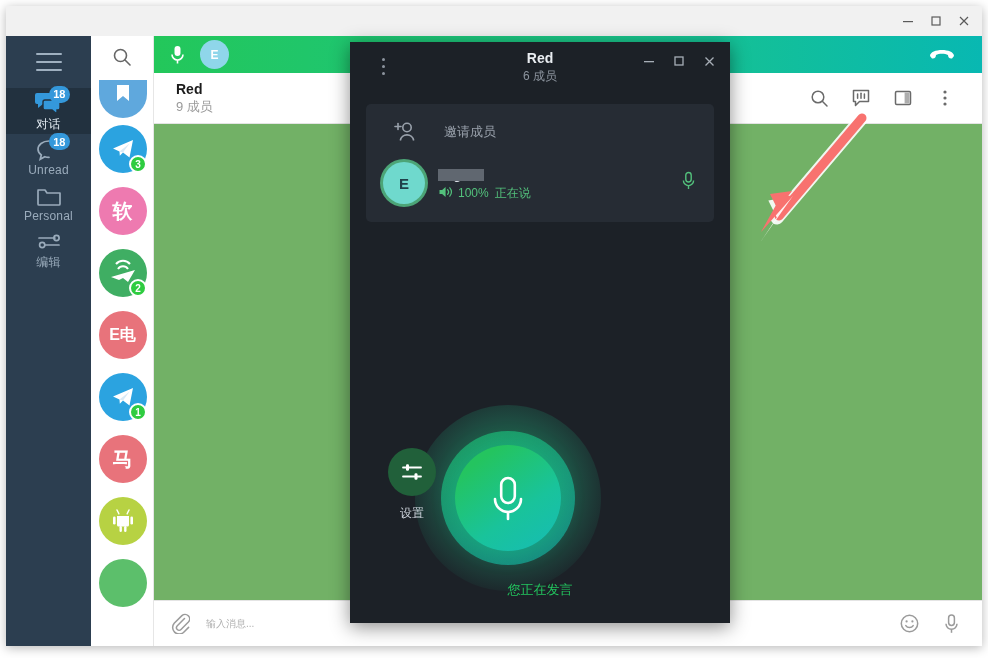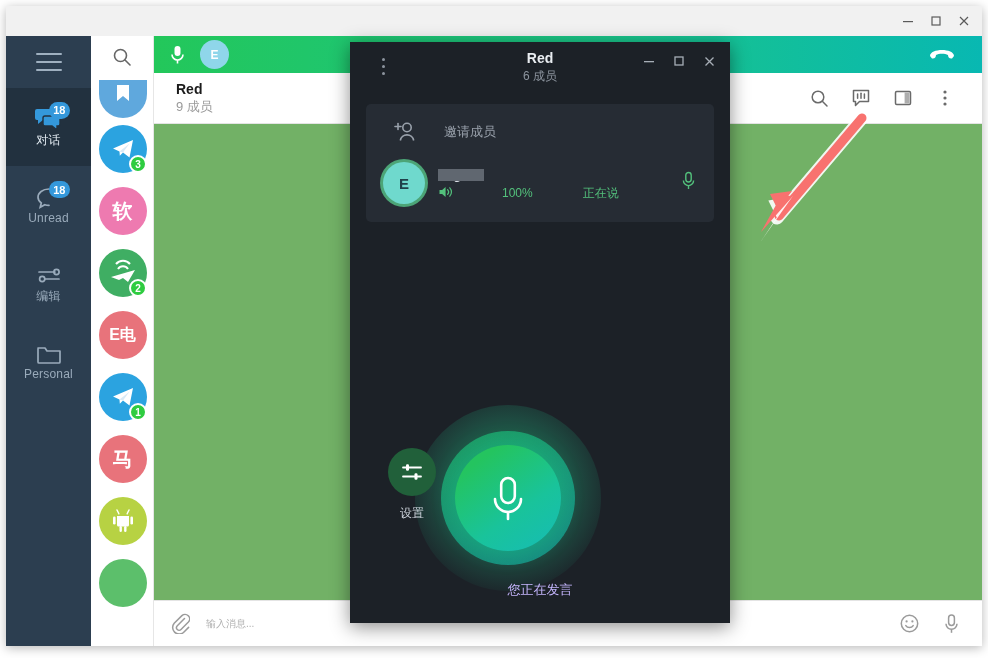--- a/index.html
+++ b/index.html
@@ -44,21 +44,21 @@
     background: #2c3e50;
   }
   #hamburger {
     height: 52px; display: flex; align-items: center; justify-content: center;
   }
   #hamburger .bar { width: 26px; height: 2px; background: #9fb0c0; margin: 3px 0; border-radius:1px; }
   #hamburger .bars { display:flex; flex-direction: column; }
 
   .nav-item {
     position: relative;
-    height: 78px;
+    height: 46px;
     display: flex; flex-direction: column;
     align-items: center; justify-content: center;
     color: #9aabbb; font-size: 12px;
   }
   .nav-item.active { background: #22313f; }
   .nav-item.active .nav-label { color: #e8f0f7; }
   .nav-icon { position: relative; height: 26px; width: 36px; display:flex; align-items:center; justify-content:center; }
   .nav-label { font-size: 12px; letter-spacing: .2px; }
   .nav-badge {
     position: absolute; right: -3px; top: -4px;
@@ -200,21 +200,21 @@
     font-size: 15px; font-weight: bold;
     box-shadow: 0 0 0 3px #4ca577;
   }
   #member-info { margin-left: 6px; }
   #member-name-wrap { position: relative; display: inline-block; }
   #member-name { color: #dfe4ea; font-size: 13px; font-weight: bold; }
   #member-name-redaction {
     position: absolute; left: 0; top: 4px;
     width: 46px; height: 12px; background: #606770;
   }
-  #member-status { display: flex; align-items: center; margin-top: 2px; font-size: 12px; gap: 44px; }
+  #member-status { display: flex; align-items: center; margin-top: 2px; font-size: 12px; }
   #member-volume { color: #53c17c; margin-left: 4px; }
   #member-speaking { color: #53c17c; margin-left: 6px; }
   #member-mic { margin-left: auto; margin-right: 18px; color: #53c17c; }
 
   
   #dlg-controls { position: absolute; left: 0; bottom: 0; width: 316px; height: 230px; }
   #talk-glow {
     position: absolute; left: 50%; top: 12px;
     transform: translateX(-50%);
     width: 186px; height: 186px; border-radius: 50%;
@@ -230,21 +230,21 @@
   #talk-button {
     position: absolute; left: 50%; top: 52px;
     transform: translateX(-50%);
     width: 106px; height: 106px; border-radius: 50%;
     background: linear-gradient(145deg, #24c45f 18%, #19c39b 62%, #16bcb6 100%);
     display: flex; align-items: center; justify-content: center;
     box-shadow: 0 0 22px rgba(25,190,130,0.45);
   }
   #talk-caption {
     position: absolute; left: 0; bottom: 24px; width: 380px;
-    text-align: center; color: #c4b5fd; font-size: 13px;
+    text-align: center; color: #22c55e; font-size: 13px;
   }
   .side-ctl {
     position: absolute; top: 55px;
     width: 96px; text-align: center;
   }
   .side-ctl-circle {
     width: 48px; height: 48px; border-radius: 50%;
     margin: 0 auto;
     display: flex; align-items: center; justify-content: center;
   }
@@ -306,36 +306,36 @@
           <path d="M15 3 C21.5 3 26 6.8 26 11.3 C26 14.3 24 16.9 21 18.4" fill="none" stroke="#9aabbb" stroke-width="1.7" stroke-linecap="round" opacity="0"></path>
         </svg>
         <div class="nav-badge">18</div>
       </div>
       <div class="nav-label">Unread</div>
     </div>
 
     <div class="nav-item">
       <div class="nav-icon">
         <svg width="28" height="22" viewBox="0 0 28 22">
+          <path d="M3 5 h7 l2 3 h13 v11 a1 1 0 0 1 -1 1 h-20 a1 1 0 0 1 -1 -1 v-13 a1 1 0 0 1 1 -1 z" fill="none" stroke="#9aabbb" stroke-width="1.7" stroke-linejoin="round"></path>
+        </svg>
+      </div>
+      <div class="nav-label">Personal</div>
+    </div>
+
+    <div class="nav-item">
+      <div class="nav-icon">
+        <svg width="28" height="22" viewBox="0 0 28 22">
           <line x1="4" y1="8" x2="20" y2="8" stroke="#9aabbb" stroke-width="1.7" stroke-linecap="round"></line>
           <circle cx="21.5" cy="8" r="2.6" fill="none" stroke="#9aabbb" stroke-width="1.7"></circle>
           <line x1="10" y1="15" x2="24" y2="15" stroke="#9aabbb" stroke-width="1.7" stroke-linecap="round"></line>
           <circle cx="7.2" cy="15" r="2.6" fill="none" stroke="#9aabbb" stroke-width="1.7"></circle>
         </svg>
       </div>
       <div class="nav-label">编辑</div>
-    </div>
-
-    <div class="nav-item">
-      <div class="nav-icon">
-        <svg width="28" height="22" viewBox="0 0 28 22">
-          <path d="M3 5 h7 l2 3 h13 v11 a1 1 0 0 1 -1 1 h-20 a1 1 0 0 1 -1 -1 v-13 a1 1 0 0 1 1 -1 z" fill="none" stroke="#9aabbb" stroke-width="1.7" stroke-linejoin="round"></path>
-        </svg>
-      </div>
-      <div class="nav-label">Personal</div>
     </div>
   </div>
 
   <div id="avatar-col">
     <div id="av-search">
       <svg width="20" height="20" viewBox="0 0 20 20">
         <circle cx="8.5" cy="8.5" r="6" fill="none" stroke="#666" stroke-width="1.6"></circle>
         <line x1="13" y1="13" x2="18" y2="18" stroke="#666" stroke-width="1.6" stroke-linecap="round"></line>
       </svg>
     </div>

